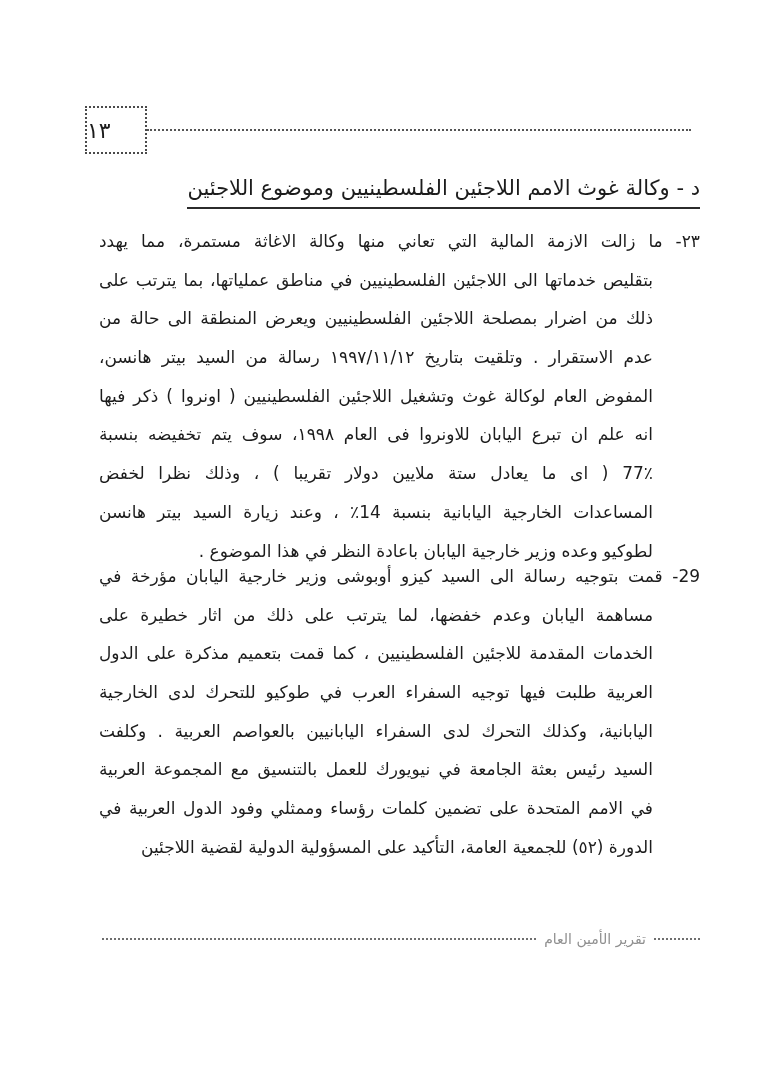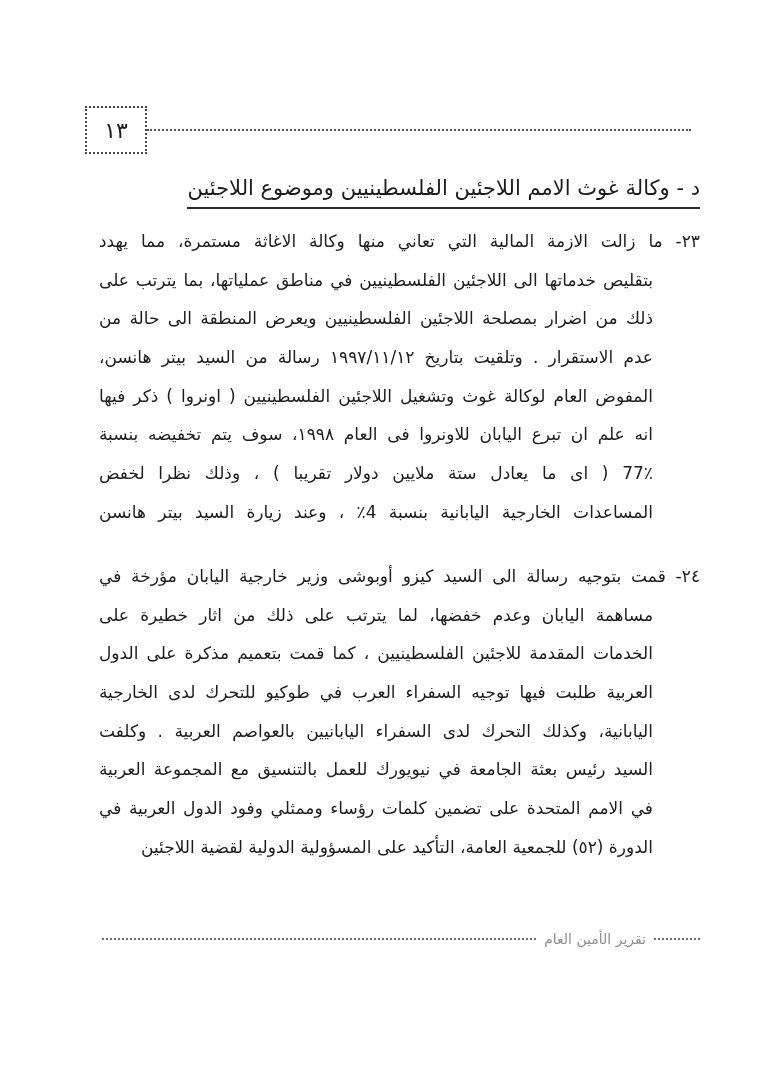--- a/index.html
+++ b/index.html
@@ -10,21 +10,21 @@
     background: #ffffff;
     font-family: "DejaVu Sans", sans-serif;
     color: #1c1c1c;
     overflow: hidden;
   }
   .page-number-box {
     position: absolute;
     left: 85px; top: 106px;
     width: 58px; height: 44px;
     border: 2px dotted #4a4a4a;
-    display: flex; align-items: center; justify-content: center;
+    display: flex; align-items: center; justify-content: flex-start;
     font-size: 22px;
     background: #ffffff;
   }
   .top-dotted-line {
     position: absolute;
     left: 147px; top: 129px;
     width: 544px; height: 0;
     border-top: 2px dotted #555555;
   }
   .heading-wrap {
@@ -96,26 +96,27 @@
     <div class="line first">
       <span class="para-num">٢٣-</span>
       <span>ما زالت الازمة المالية التي تعاني منها وكالة الاغاثة مستمرة، مما يهدد</span>
     </div>
     <div class="line cont">بتقليص خدماتها الى اللاجئين الفلسطينيين في مناطق عملياتها، بما يترتب على</div>
     <div class="line cont">ذلك من اضرار بمصلحة اللاجئين الفلسطينيين ويعرض المنطقة الى حالة من</div>
     <div class="line cont">عدم الاستقرار . وتلقيت بتاريخ ١٩٩٧/١١/١٢ رسالة من السيد بيتر هانسن،</div>
     <div class="line cont">المفوض العام لوكالة غوث وتشغيل اللاجئين الفلسطينيين ( اونروا ) ذكر فيها</div>
     <div class="line cont">انه علم ان تبرع اليابان للاونروا فى العام ١٩٩٨، سوف يتم تخفيضه بنسبة</div>
     <div class="line cont">77٪ ( اى ما يعادل ستة ملايين دولار تقريبا ) ، وذلك نظرا لخفض</div>
-    <div class="line cont">المساعدات الخارجية اليابانية بنسبة 4٪ ، وعند زيارة السيد بيتر هانسن</div>
+    <div class="line cont">المساعدات الخارجية اليابانية بنسبة 14٪ ، وعند زيارة السيد بيتر هانسن</div>
+    <div class="line cont final">لطوكيو وعده وزير خارجية اليابان باعادة النظر في هذا الموضوع .</div>
   </section>
 
   <section class="para" id="para-24">
     <div class="line first">
-      <span class="para-num">٢٤-</span>
+      <span class="para-num">29-</span>
       <span>قمت بتوجيه رسالة الى السيد كيزو أوبوشى وزير خارجية اليابان مؤرخة في</span>
     </div>
     <div class="line cont">مساهمة اليابان وعدم خفضها، لما يترتب على ذلك من اثار خطيرة على</div>
     <div class="line cont">الخدمات المقدمة للاجئين الفلسطينيين ، كما قمت بتعميم مذكرة على الدول</div>
     <div class="line cont">العربية طلبت فيها توجيه السفراء العرب في طوكيو للتحرك لدى الخارجية</div>
     <div class="line cont">اليابانية، وكذلك التحرك لدى السفراء اليابانيين بالعواصم العربية . وكلفت</div>
     <div class="line cont">السيد رئيس بعثة الجامعة في نيويورك للعمل بالتنسيق مع المجموعة العربية</div>
     <div class="line cont">في الامم المتحدة على تضمين كلمات رؤساء وممثلي وفود الدول العربية في</div>
     <div class="line cont final">الدورة (٥٢) للجمعية العامة، التأكيد على المسؤولية الدولية لقضية اللاجئين</div>
   </section>

